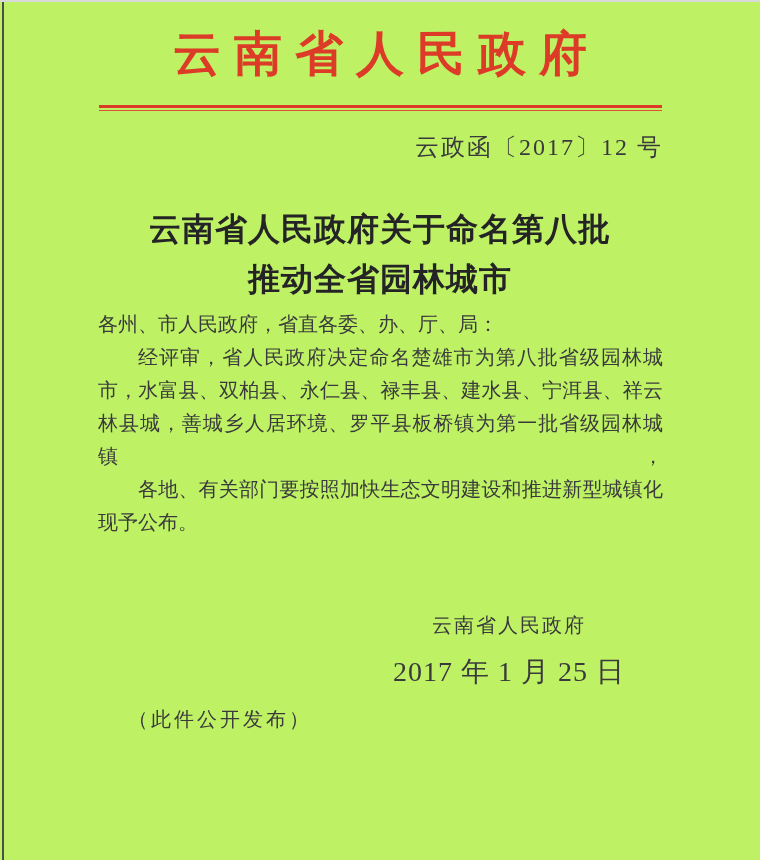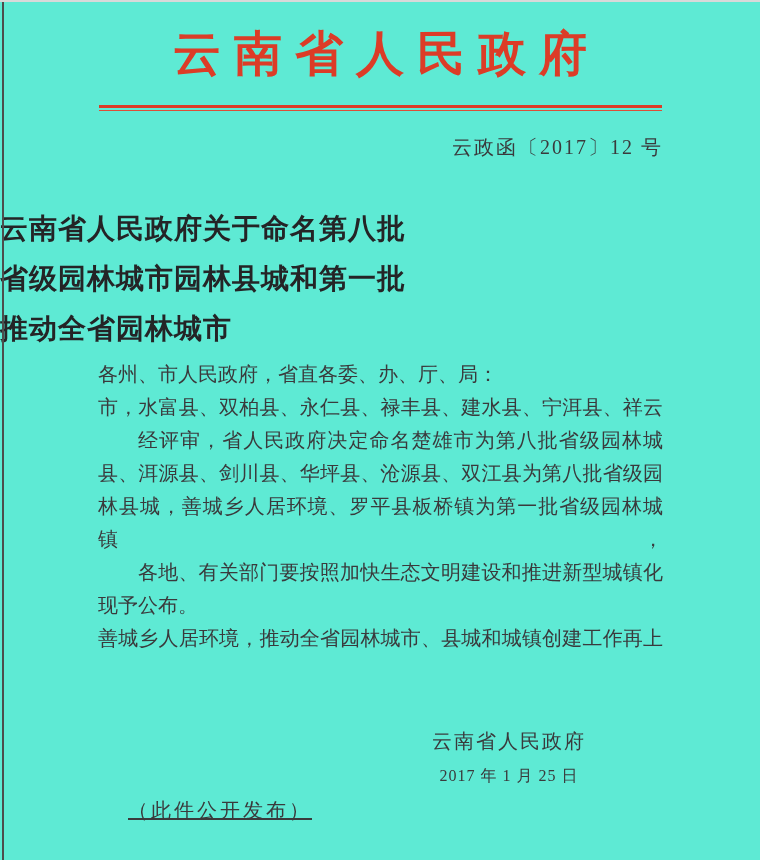--- a/index.html
+++ b/index.html
@@ -4,21 +4,21 @@
 <style>
   html, body {
     margin: 0;
     padding: 0;
     background: #ffffff;
   }
   .page {
     position: relative;
     width: 760px;
     height: 860px;
-    background: #5eead4;
+    background: #bef264;
     overflow: hidden;
     font-family: "Liberation Serif", "DejaVu Serif", serif;
     border-top: 2px solid #d9d9d9;
     box-sizing: border-box;
   }
   .left-edge {
     position: absolute;
     left: 2px;
     top: 0;
     bottom: 0;
@@ -39,28 +39,29 @@
     width: 563px;
     height: 2px;
     margin: 23px auto 0 auto;
     border-top: 3px solid #dc3c27;
     border-bottom: 1px solid #dd4f38;
   }
   .doc-number {
     margin-top: 22px;
     padding-right: 97px;
     text-align: right;
-    font-size: 20px;
+    font-size: 24px;
     line-height: 28px;
     letter-spacing: 2px;
     color: #3a3a3c;
   }
   .doc-title {
     margin-top: 43px;
-    font-size: 28px;
+    text-align: center;
+    font-size: 32px;
     line-height: 50px;
     font-weight: bold;
     color: #242426;
     letter-spacing: 1px;
   }
   .doc-body {
     margin-top: 4px;
     margin-left: 98px;
     width: 565px;
     font-size: 20px;
@@ -83,65 +84,61 @@
     width: 250px;
     text-align: center;
     color: #3a3a3c;
   }
   .signer {
     font-size: 20px;
     line-height: 28px;
     letter-spacing: 2px;
   }
   .issue-date {
-    margin-top: 7px;
-    font-size: 16px;
+    margin-top: 19px;
+    font-size: 28px;
     line-height: 28px;
     letter-spacing: 1px;
   }
   .pub-note {
-    margin-top: 6px;
+    margin-top: 19px;
     margin-left: 128px;
     font-size: 20px;
     line-height: 28px;
     letter-spacing: 3px;
     color: #3a3a3c;
-    text-decoration: underline;
   }
 </style>
 </head>
 <body>
 
 <div class="page">
 
   <div class="left-edge"></div>
 
   <div class="letterhead">云南省人民政府</div>
 
   <div class="letterhead-divider"></div>
 
   <div class="doc-number">云政函〔2017〕12 号</div>
 
   <div class="doc-title">
     <div>云南省人民政府关于命名第八批</div>
-    <div>省级园林城市园林县城和第一批</div>
     <div>推动全省园林城市</div>
   </div>
 
   <div class="doc-body">
     <div class="bline end">各州、市人民政府，省直各委、办、厅、局：</div>
 
+    <div class="bline indent">经评审，省人民政府决定命名楚雄市为第八批省级园林城</div>
     <div class="bline">市，水富县、双柏县、永仁县、禄丰县、建水县、宁洱县、祥云</div>
-    <div class="bline indent">经评审，省人民政府决定命名楚雄市为第八批省级园林城</div>
-    <div class="bline">县、洱源县、剑川县、华坪县、沧源县、双江县为第八批省级园</div>
     <div class="bline">林县城，善城乡人居环境、罗平县板桥镇为第一批省级园林城镇，</div>
     <div class="bline indent">各地、有关部门要按照加快生态文明建设和推进新型城镇化</div>
 
     <div class="bline end">现予公布。</div>
-    <div class="bline">善城乡人居环境，推动全省园林城市、县城和城镇创建工作再上</div>
   </div>
 
   <div class="signature">
     <div class="signer">云南省人民政府</div>
     <div class="issue-date">2017 年 1 月 25 日</div>
   </div>
 
   <div class="pub-note">（此件公开发布）</div>
 
 </div>

